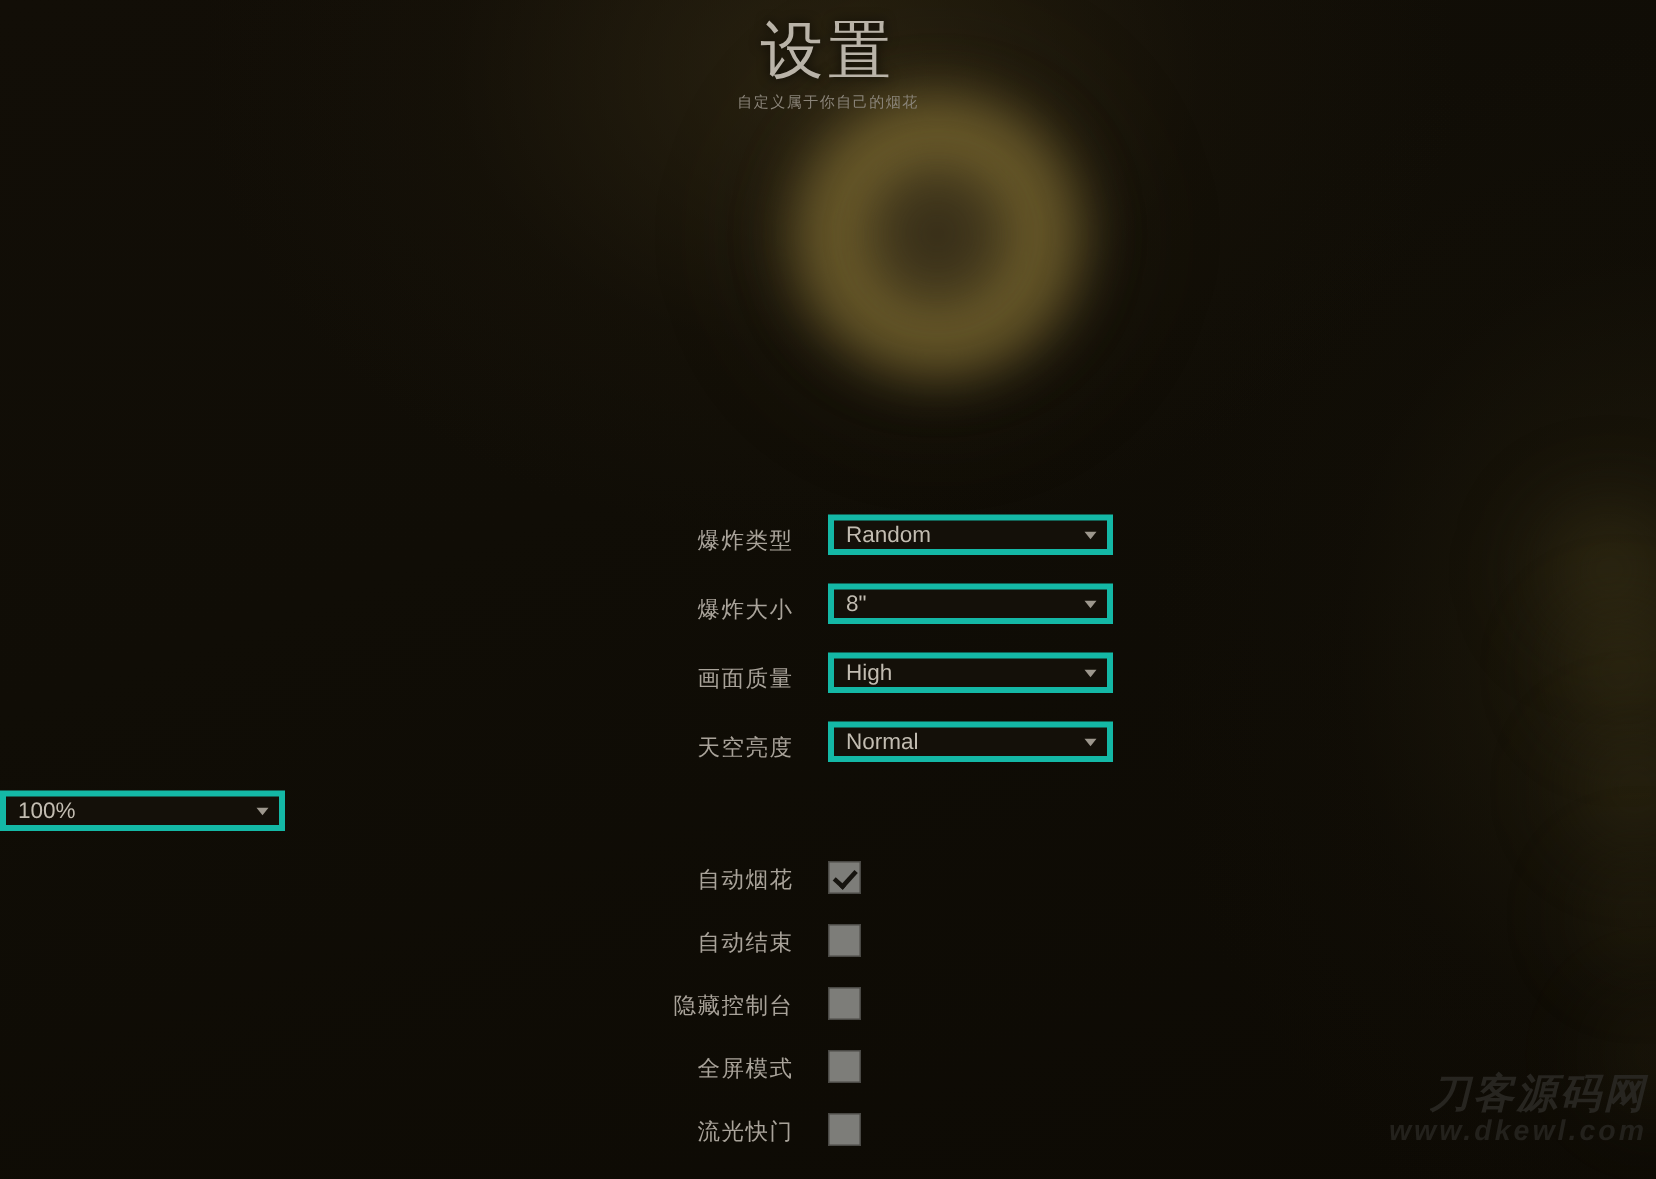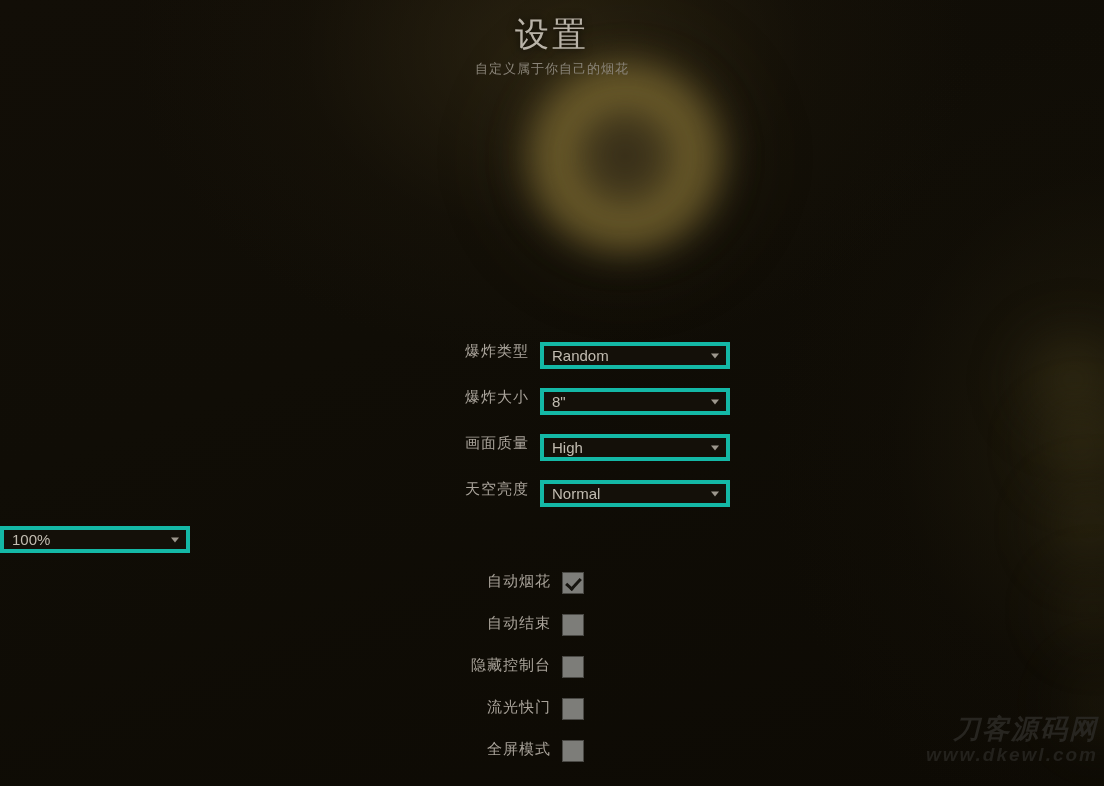--- a/index.html
+++ b/index.html
@@ -86,48 +86,49 @@
 
   
   #header {
     position: absolute;
     left: 0;
     top: 14px;
     width: 1104px;
     text-align: center;
   }
   #page-title {
-    font-size: 34px;
+    font-size: 42px;
     line-height: 40px;
     color: #b9b3a8;
     letter-spacing: 3px;
     font-weight: normal;
     margin: 0;
     text-shadow: 0 0 8px rgba(0,0,0,.8);
   }
   #page-subtitle {
     margin: 6px 0 0 0;
-    font-size: 13px;
+    font-size: 10px;
     line-height: 18px;
     color: #8a8479;
     letter-spacing: 1px;
   }
 
   
   #settings-form {
     position: absolute;
     left: 0;
     top: 342px;
     width: 1104px;
   }
   .form-row {
     display: flex;
-    align-items: flex-start;
+    align-items: flex-end;
     height: 28px;
     margin-bottom: 18px;
+    gap: 12px;
   }
   .row-label {
     width: 540px;
     text-align: right;
     padding-right: 11px;
     box-sizing: border-box;
     font-size: 15px;
     color: #a9a39a;
     letter-spacing: 1px;
     white-space: nowrap;
@@ -153,21 +154,21 @@
     right: 7px;
     top: 50%;
     transform: translateY(-50%);
     width: 0;
     height: 0;
     border-left: 4px solid transparent;
     border-right: 4px solid transparent;
     border-top: 5px solid #9d978d;
   }
 
-  .check-row { height: 24px; margin-bottom: 18px; padding-left: 22px; }
+  .check-row { height: 24px; margin-bottom: 18px; }
   .checkbox {
     width: 22px;
     height: 22px;
     box-sizing: border-box;
     background: #7d7d79;
     border: 1px solid #4a4945;
     position: relative;
   }
   .checkbox.checked::after {
     content: "";
@@ -279,26 +280,26 @@
     <div class="row-label">自动结束</div>
     <div class="checkbox"></div>
   </div>
 
   <div class="form-row check-row">
     <div class="row-label">隐藏控制台</div>
     <div class="checkbox"></div>
   </div>
 
   <div class="form-row check-row">
+    <div class="row-label">全屏模式</div>
+    <div class="checkbox"></div>
+  </div>
+
+  <div class="form-row check-row">
     <div class="row-label">流光快门</div>
-    <div class="checkbox"></div>
-  </div>
-
-  <div class="form-row check-row">
-    <div class="row-label">全屏模式</div>
     <div class="checkbox"></div>
   </div>
 
 </div>
 
 <div id="watermark">
   <div id="watermark-title">刀客源码网</div>
   <div id="watermark-url">www.dkewl.com</div>
 </div>
 

